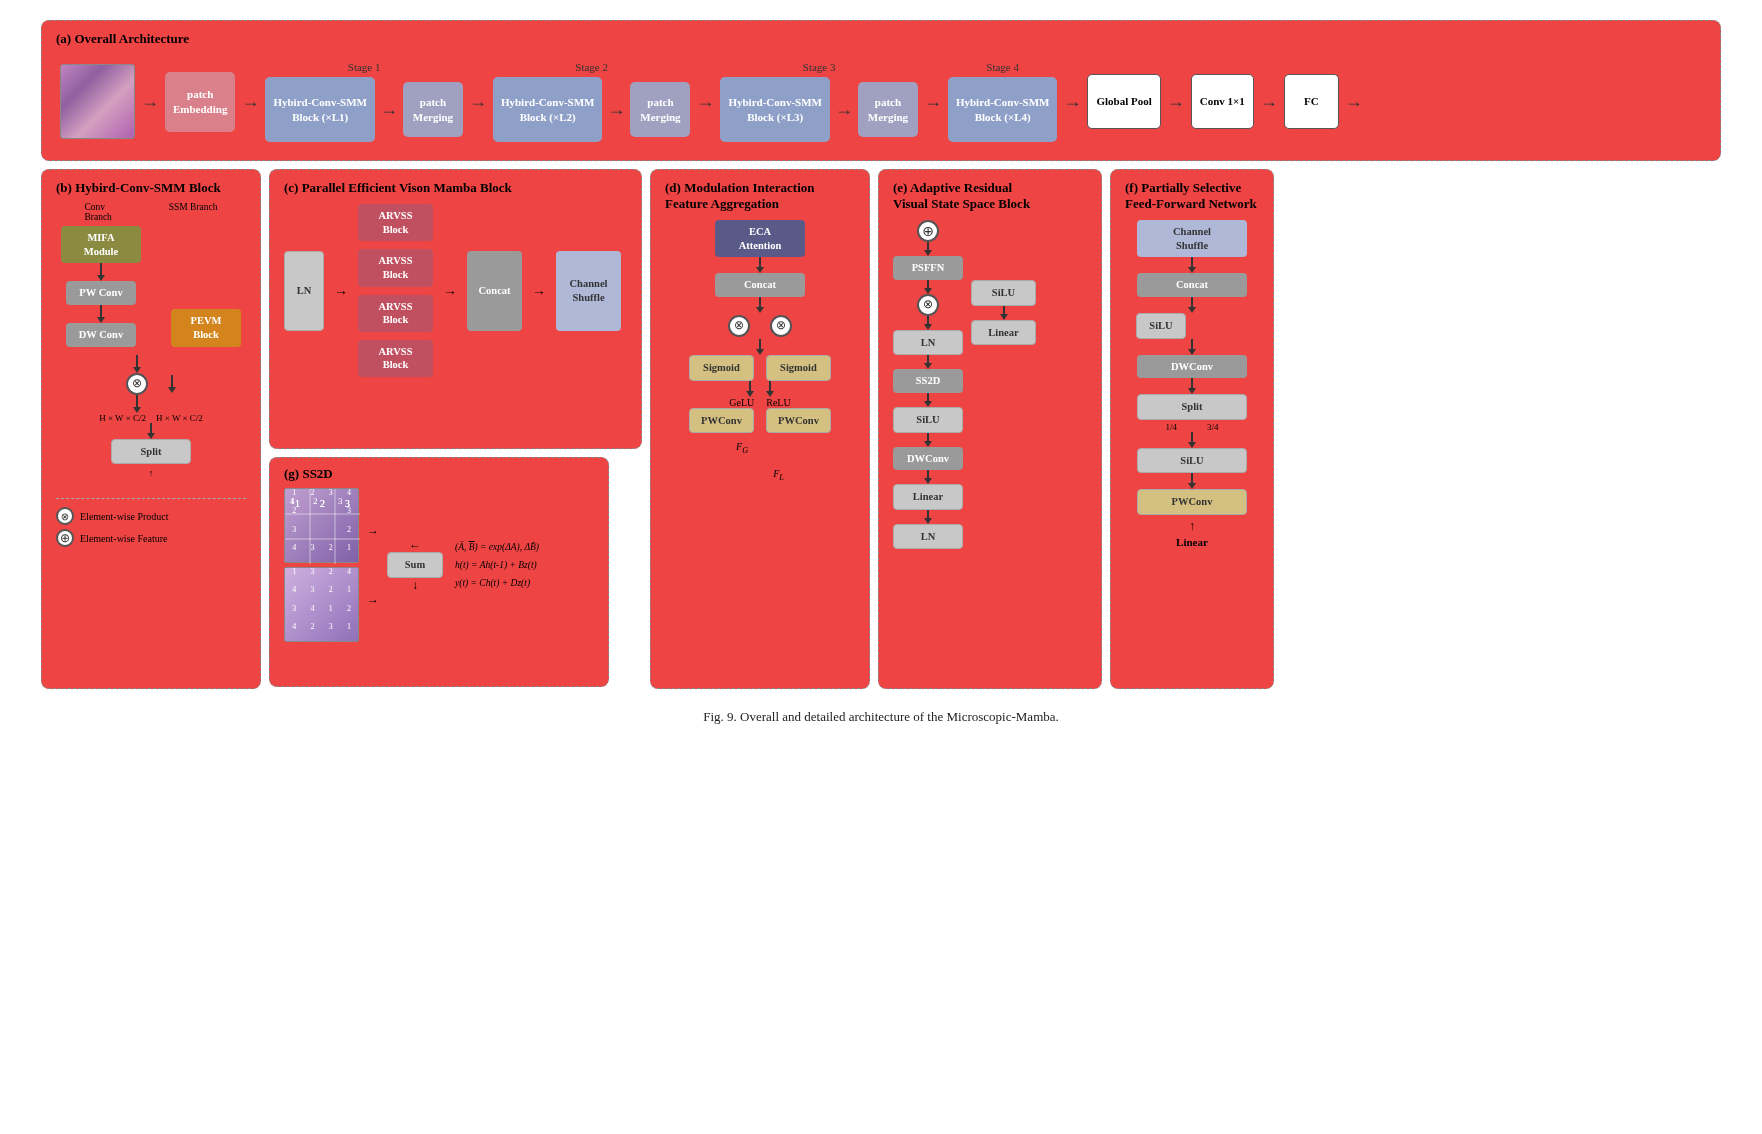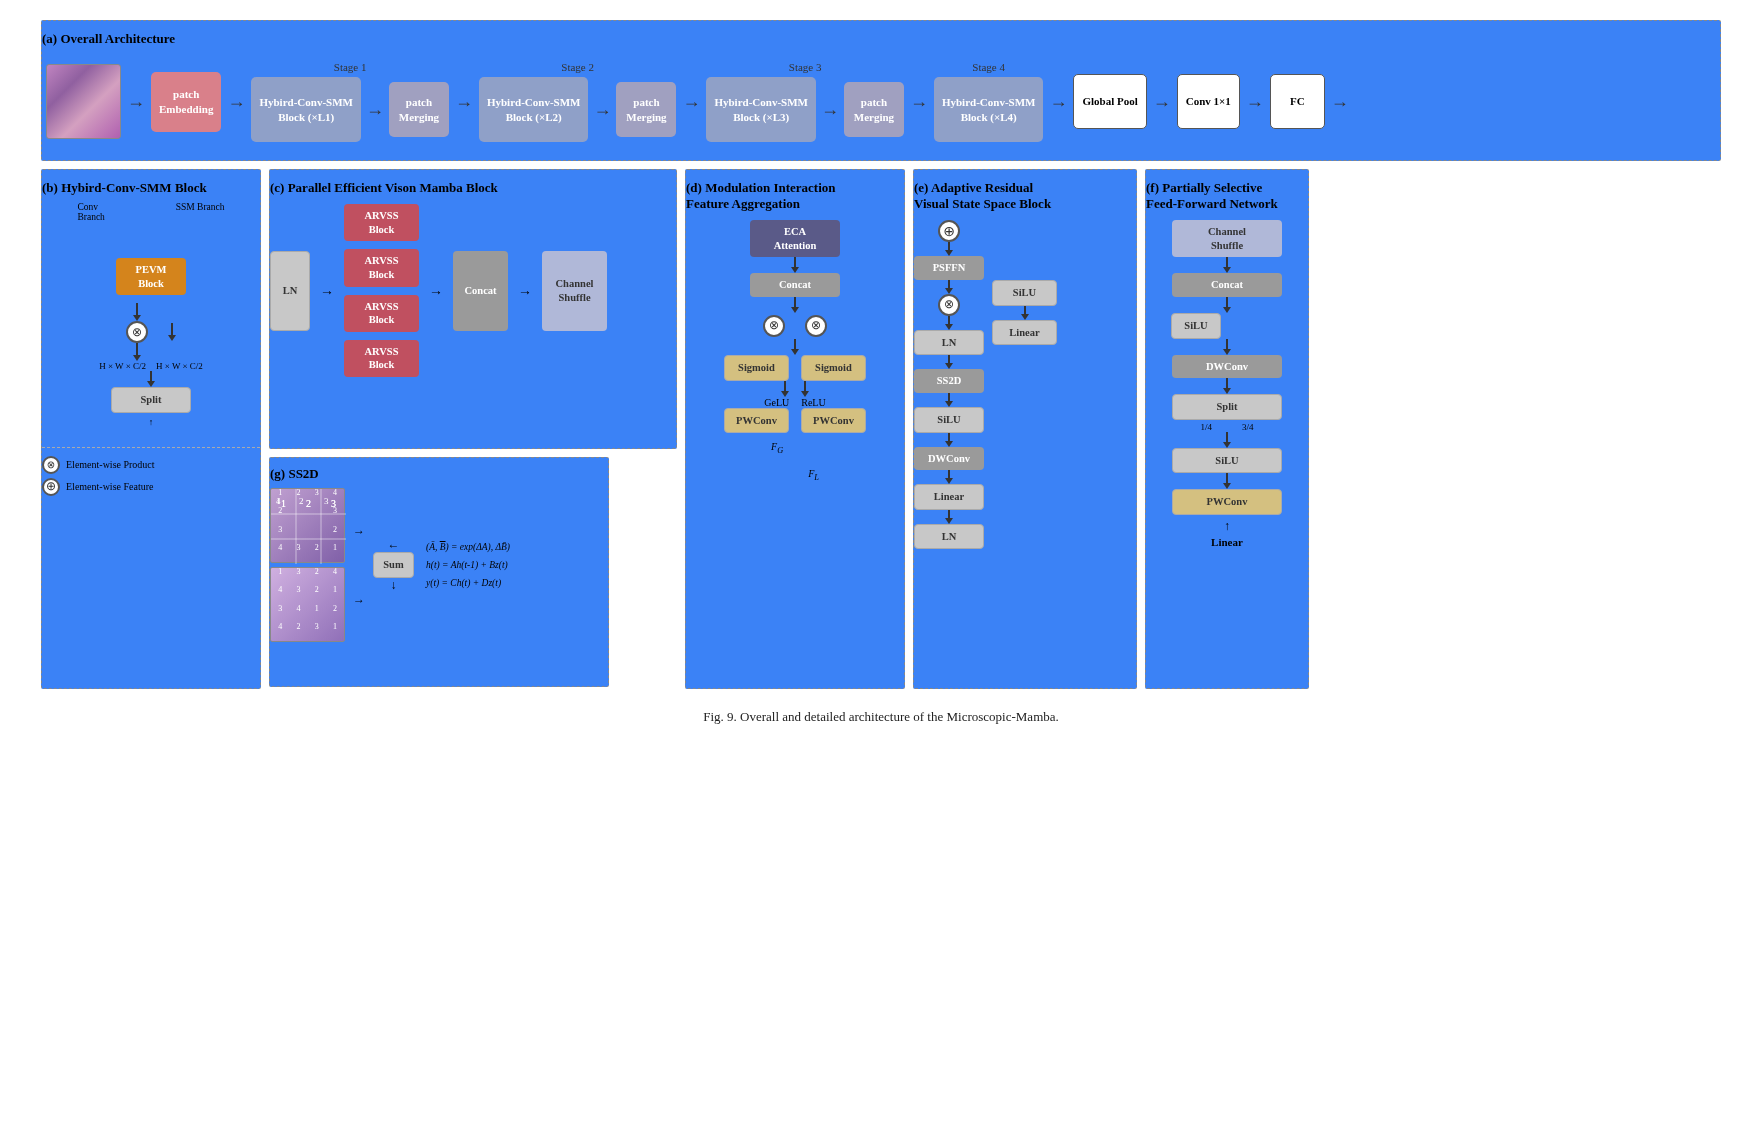--- a/index.html
+++ b/index.html
@@ -15,23 +15,23 @@
     }
     .main-figure {
       width: 1680px;
       display: flex;
       flex-direction: column;
       gap: 8px;
     }
     
     .section-outer {
       border: 1.5px dashed #888;
-      border-radius: 2px;
-      padding: 10px 0;
-      background: #3b82f6;
+      border-radius: 8px;
+      padding: 10px 14px;
+      background: #ef4444;
       position: relative;
     }
     .section-label {
       font-weight: bold;
       font-size: 13px;
       margin-bottom: 6px;
     }
     
     .arch-row {
       display: flex;
@@ -250,20 +250,33 @@
       <div style="display:flex;justify-content:space-around;font-size:9.5px;margin-top:4px;">
         <span>Conv<br>Branch</span>
         <span>SSM Branch</span>
       </div>
 
       <div style="display:flex;justify-content:center;margin-top:4px;">
         <div class="v-connector">
 
           <div style="display:flex;align-items:flex-end;gap:30px;">
 
+            <div style="display:flex;flex-direction:column;align-items:center;">
+              <div class="flow-box fb-olive" style="width:80px;">MIFA<br>Module</div>
+              <div class="v-connector">
+                  <div class="v-line" style="height:12px;"></div>
+                  <div class="v-arrowhead-down"></div>
+                </div>
+              <div class="flow-box fb-gray" style="width:70px;">PW Conv</div>
+              <div class="v-connector">
+                  <div class="v-line" style="height:12px;"></div>
+                  <div class="v-arrowhead-down"></div>
+                </div>
+              <div class="flow-box fb-gray" style="width:70px;">DW Conv</div>
+            </div>
 
             <div style="display:flex;flex-direction:column;align-items:center;">
               <div class="flow-box fb-orange" style="width:70px;margin-top:32px;">PEVM<br>Block</div>
             </div>
           </div>
 
           <div style="display:flex;align-items:center;gap:20px;margin-top:8px;">
             <div style="display:flex;flex-direction:column;align-items:center;">
               <div class="v-connector">
                   <div class="v-line" style="height:12px;"></div>
@@ -305,21 +318,21 @@
         </div>
         <div class="legend-item">
           <div class="plus-circle" style="width:18px;height:18px;font-size:12px;">⊕</div>
           <span>Element-wise Feature</span>
         </div>
       </div>
     </div>
 
     <div style="display:flex;flex-direction:column;gap:0;">
 
-      <div class="section-outer" style="width:408px;min-height:280px;">
+      <div class="section-outer" style="width:373px;min-height:280px;">
         <div class="section-label">(c) Parallel Efficient Vison Mamba Block</div>
         <div style="display:flex;align-items:center;gap:10px;margin-top:8px;">
 
           <div style="display:flex;flex-direction:column;align-items:center;">
             <div class="flow-box fb-lightgray" style="width:40px;height:80px;writing-mode:horizontal-tb;">LN</div>
           </div>
 
           <div style="font-size:14px;">→</div>
 
           <div style="display:flex;flex-direction:column;gap:8px;">
@@ -406,21 +419,21 @@
             </div>
           </div>
 
           <div style="display:flex;flex-direction:column;gap:4px;align-items:center;">
             <div style="font-size:12px;">→</div>
             <div style="font-size:12px;margin-top:50px;">→</div>
           </div>
 
           <div style="display:flex;flex-direction:column;align-items:center;">
             <div style="font-size:12px;">←</div>
-            <div class="flow-box fb-lightgray" style="width:41px;">Sum</div>
+            <div class="flow-box fb-lightgray" style="width:56px;">Sum</div>
             <div style="font-size:12px;">↓</div>
           </div>
 
           <div style="display:flex;flex-direction:column;gap:8px;margin-left:4px;">
             <div class="formula-text">(Ā, <span style="text-decoration:overline">B</span>) = exp(ΔA), ΔB̄)</div>
             <div class="formula-text">h(t) = Ah(t-1) + Bz(t)</div>
             <div class="formula-text">y(t) = Ch(t) + Dz(t)</div>
           </div>
         </div>
       </div>

